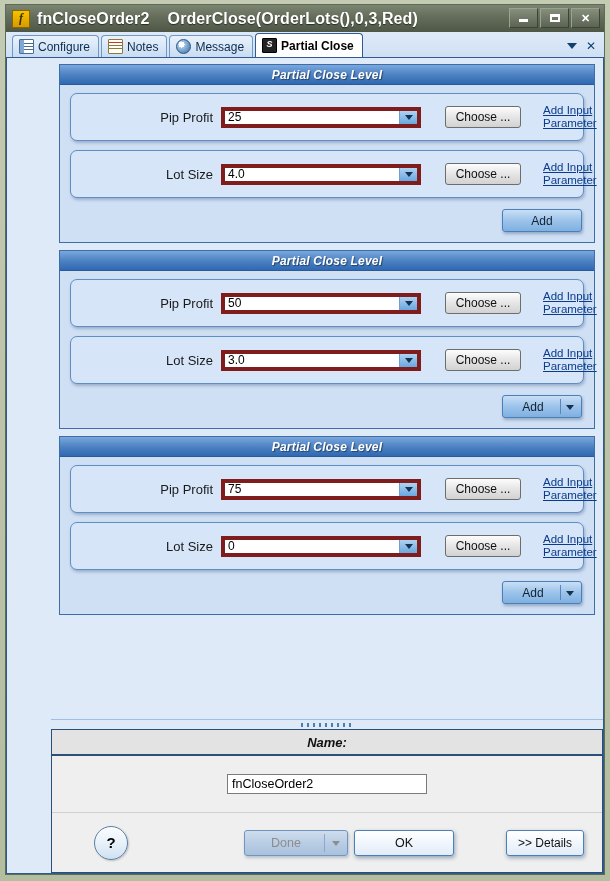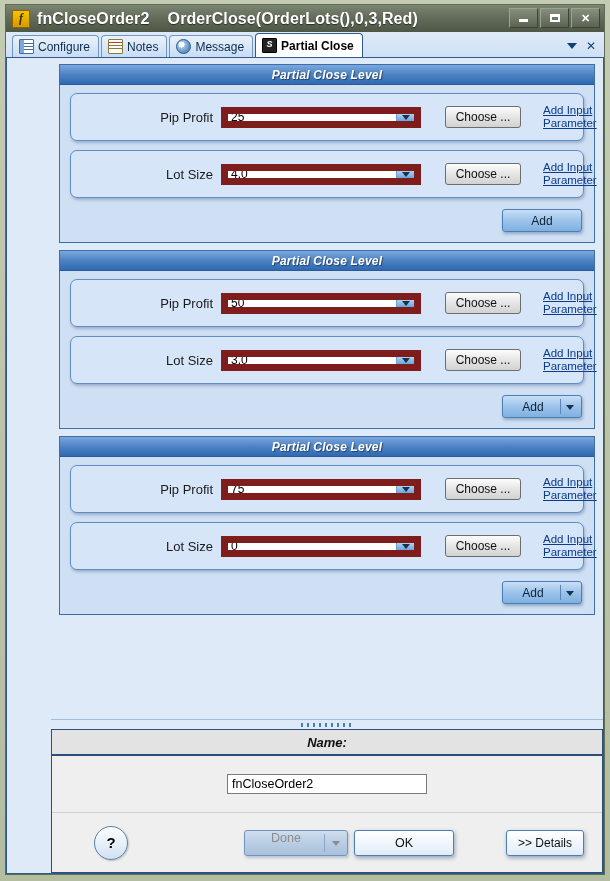--- a/index.html
+++ b/index.html
@@ -222,21 +222,21 @@
     color: #1a1a1a;
     text-align: right;
     flex: 0 0 130px;
     padding-right: 8px;
     white-space: nowrap;
   }
   .combo {
     flex: 0 0 200px;
     height: 21px;
     display: flex;
-    border: 7px solid #7f1d1d;
+    border: 4px solid #7f1d1d;
     background: #ffffff;
     box-sizing: border-box;
   }
   .combo input {
     flex: 1 1 auto;
     border: none;
     outline: none;
     font-size: 12px;
     font-family: "Liberation Sans", sans-serif;
     padding: 0 3px;
@@ -386,21 +386,21 @@
     background: linear-gradient(180deg,#fbfdff 0%, #e4eef8 60%, #cfe0f2 100%);
     display: flex; align-items: center; justify-content: center;
     font-size: 15px; font-weight: bold; color: #000;
     box-shadow: 1px 1px 2px rgba(0,0,0,.2);
     cursor: default;
   }
   .done-btn {
     position: absolute;
     left: 192px;
     width: 104px; height: 26px;
-    display: flex; justify-content: center;
+    display: flex; align-items: center; justify-content: center;
     font-size: 12.5px;
     color: #8d8d8d;
     background: linear-gradient(180deg,#cfddee 0%, #b9cde4 50%, #a9c1dd 100%);
     border: 1px solid #7295bd;
     border-radius: 3px;
     box-sizing: border-box;
     position: absolute;
     box-shadow: 1px 2px 3px rgba(60,90,130,.3);
     cursor: default;
   }

